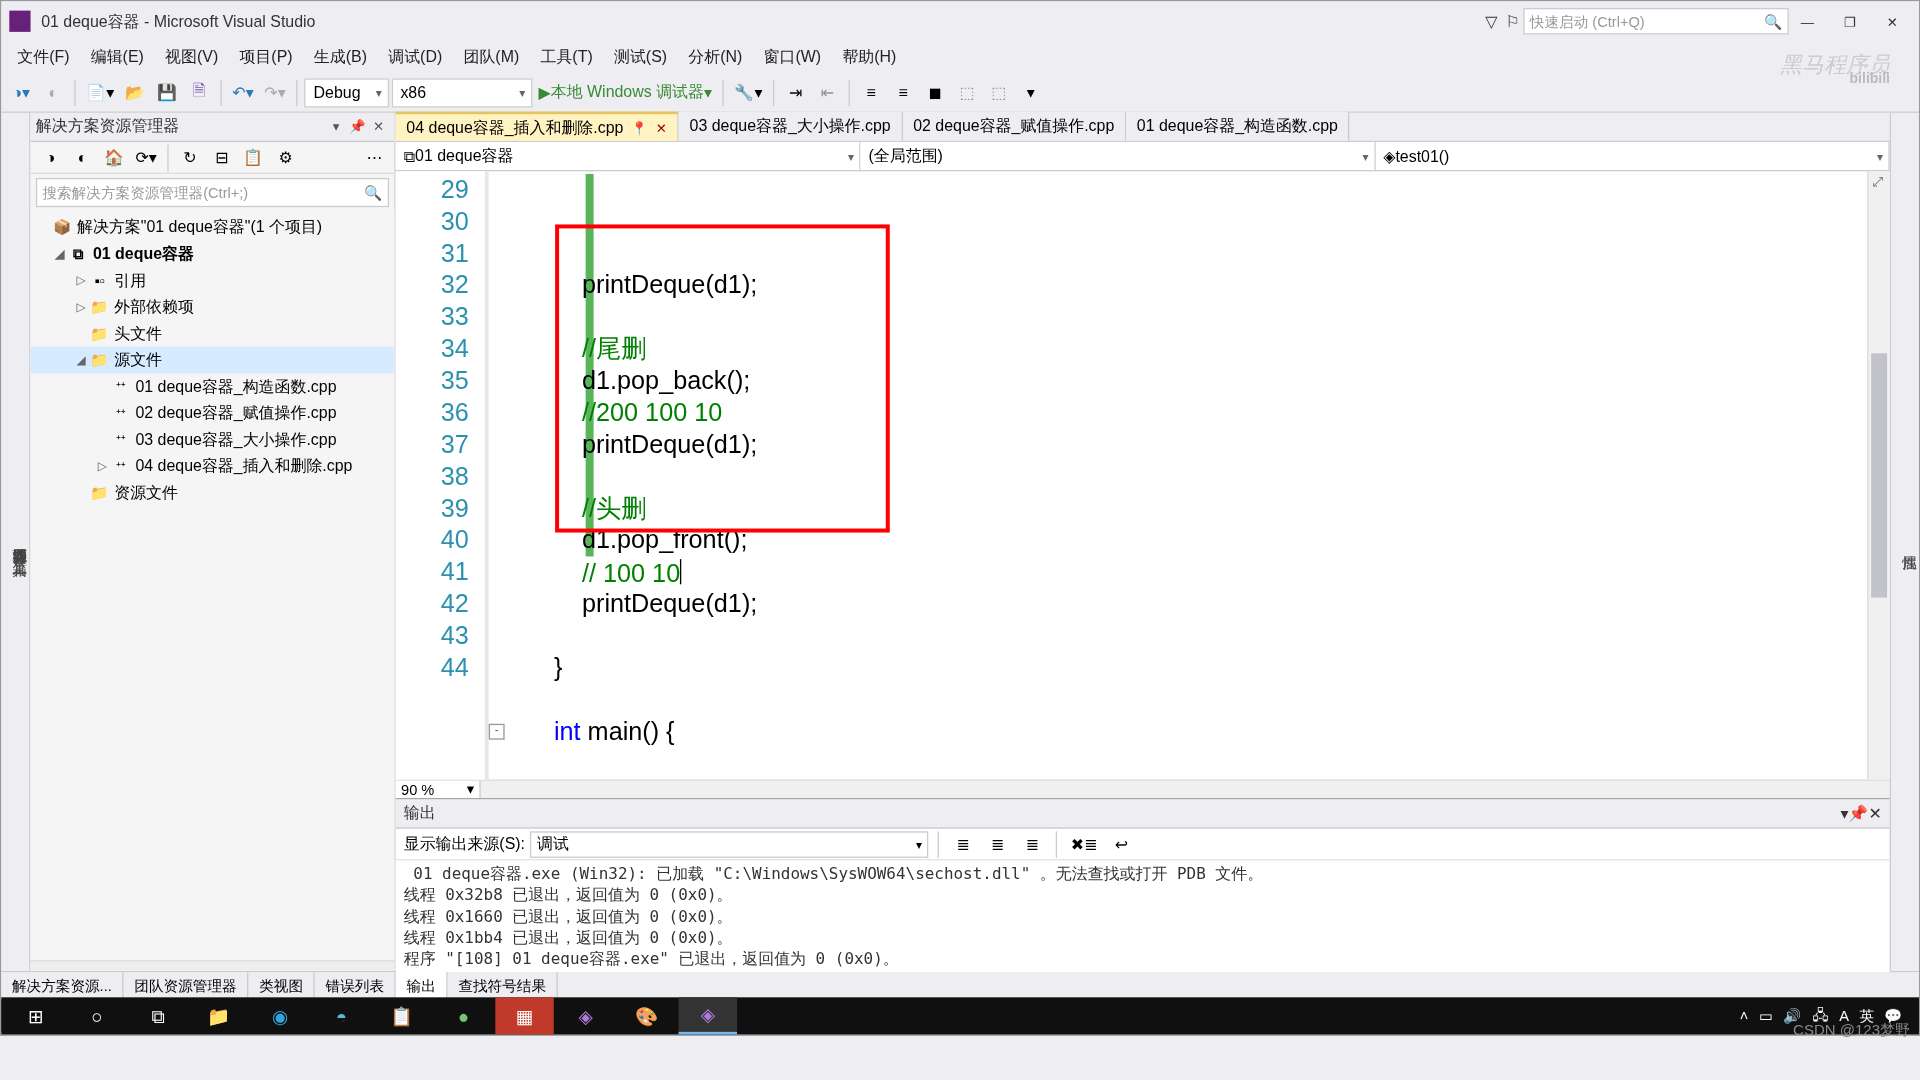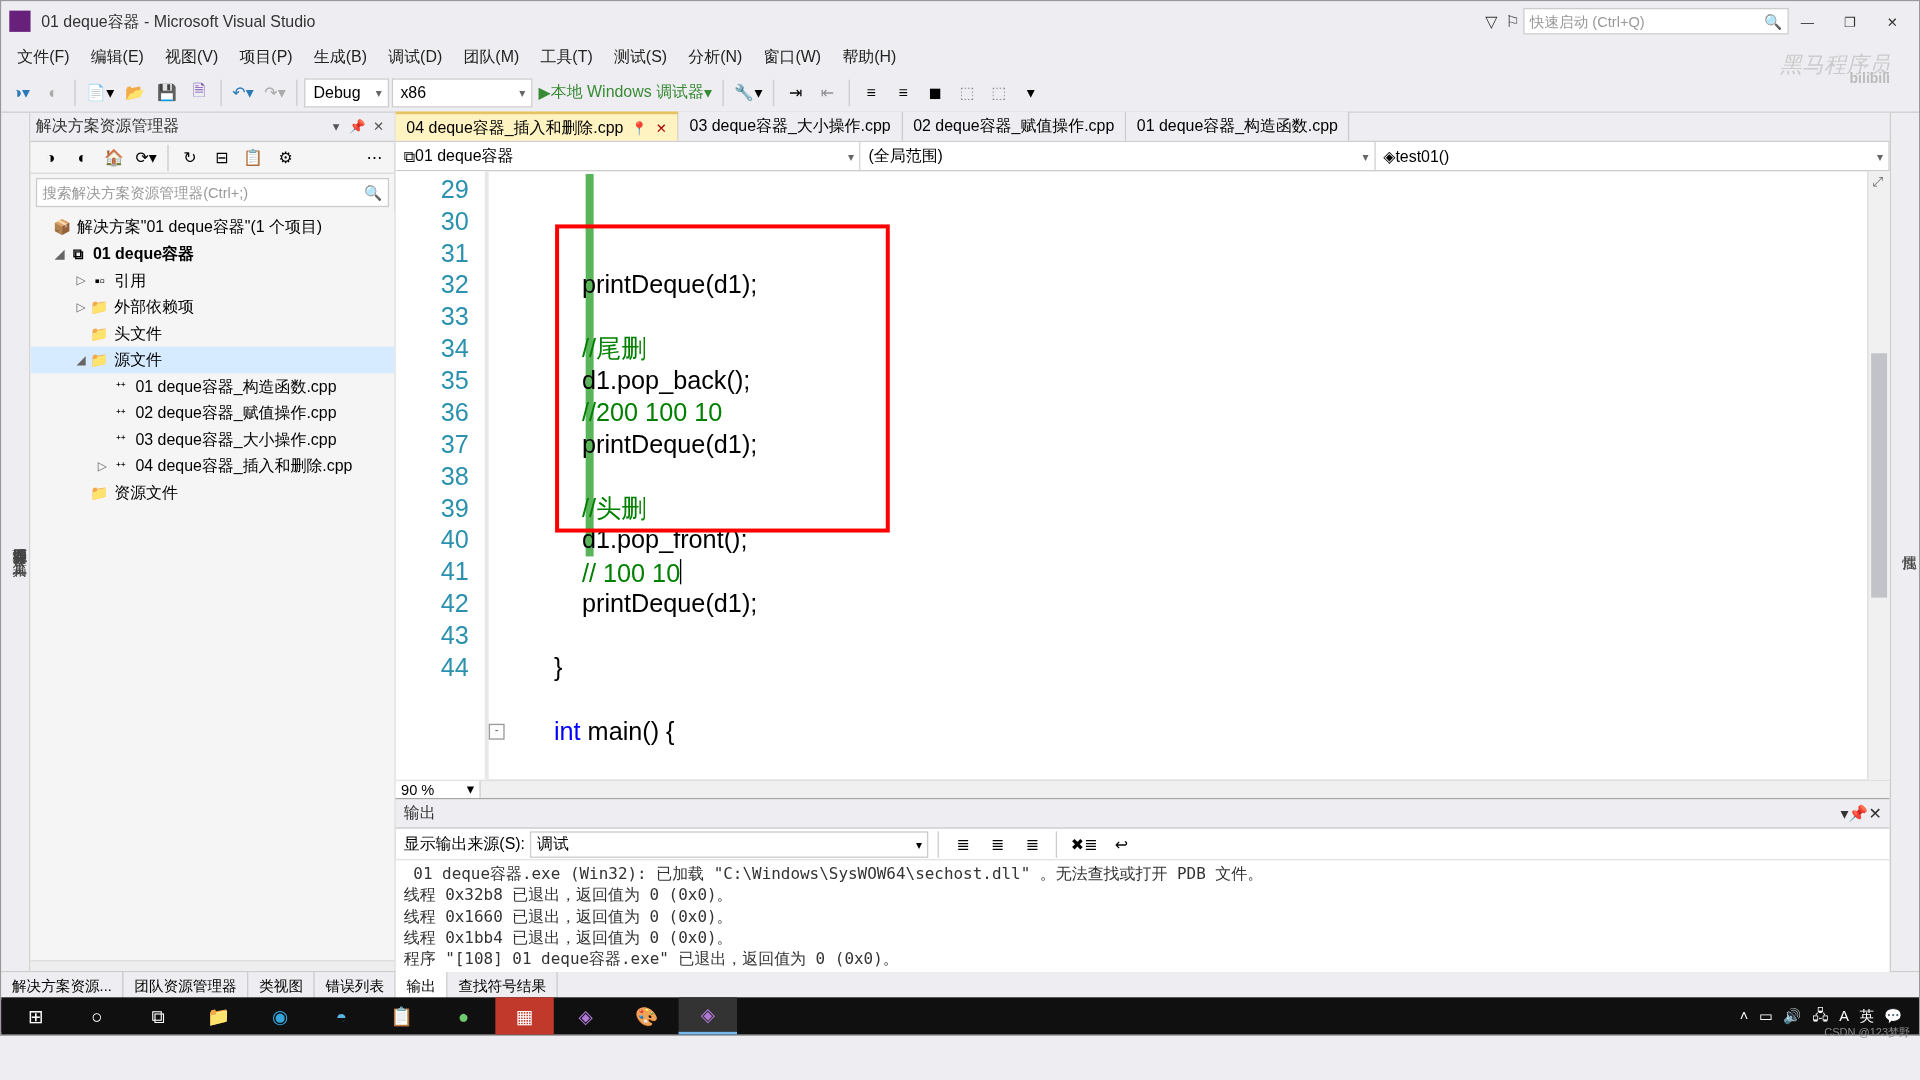--- a/index.html
+++ b/index.html
@@ -93,21 +93,21 @@
 .status .sp { flex:1; }
 .imeicn { width:18px; height:18px; background:#f0672a; color:#fff; font-size:11px; display:flex; align-items:center; justify-content:center; border-radius:3px; font-weight:bold;}
 
 
 .taskbar { position:absolute; left:0; bottom:0; height:28px; width:100%; background:#101010; display:flex; align-items:center; padding:0 4px; gap:2px;}
 .tb { width:44px; height:28px; display:flex; align-items:center; justify-content:center; color:#fff; font-size:14px;}
 .tb.act { background:#333; border-bottom:2px solid #76b9ed; }
 .tray { margin-left:auto; display:flex; align-items:center; gap:8px; color:#fff; font-size:11px; padding-right:8px;}
 
 .wm { position:absolute; right:30px; top:50px; font-size:22px; color:#aaa; font-style:italic; pointer-events:none; opacity:.5; z-index:5;}
-.wm2 { position:absolute; right:10px; bottom:40px; font-size:11px; color:#888; pointer-events:none; z-index:5;text-align:center;}
+.wm2 { position:absolute; right:10px; bottom:40px; font-size:15px; color:#888; pointer-events:none; z-index:5;text-align:center;}
 .bilibili { position:absolute; right:30px; top:70px; color:#bbb; font-size:14px; z-index:5; font-weight:bold;}
 </style>
 </head>
 <body>
 
 <div class="app">
 
   <div class="titlebar">
     <span class="ico"></span>
     <span class="txt">01 deque容器 - Microsoft Visual Studio</span>

